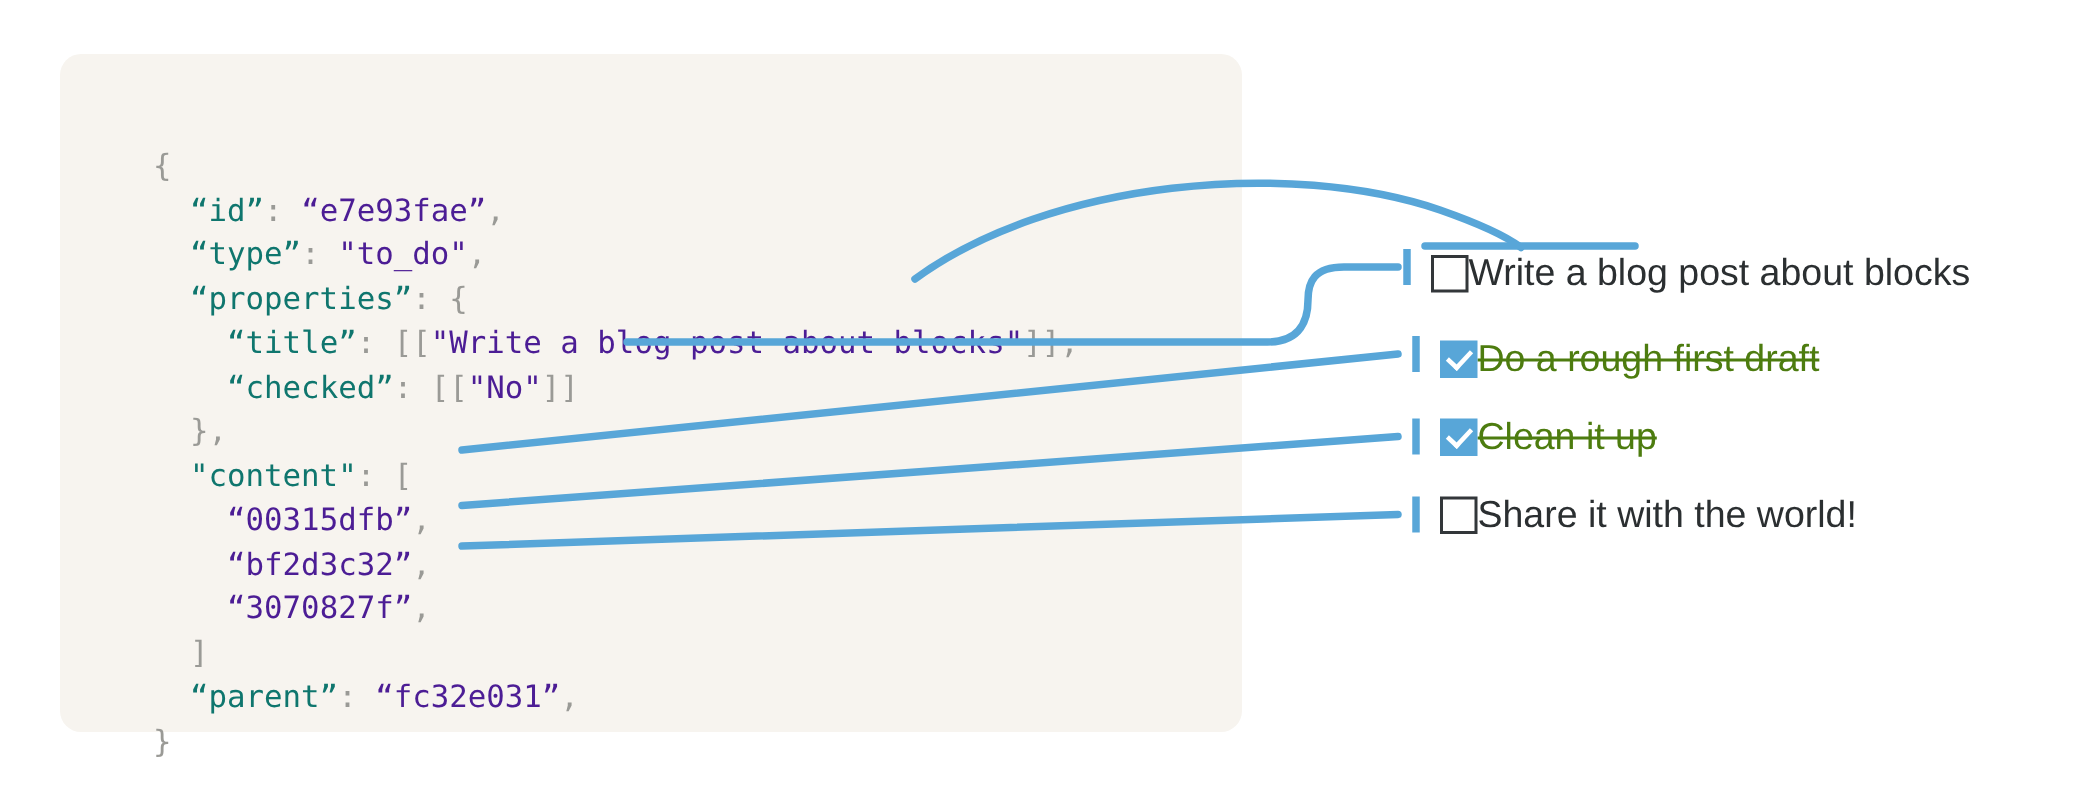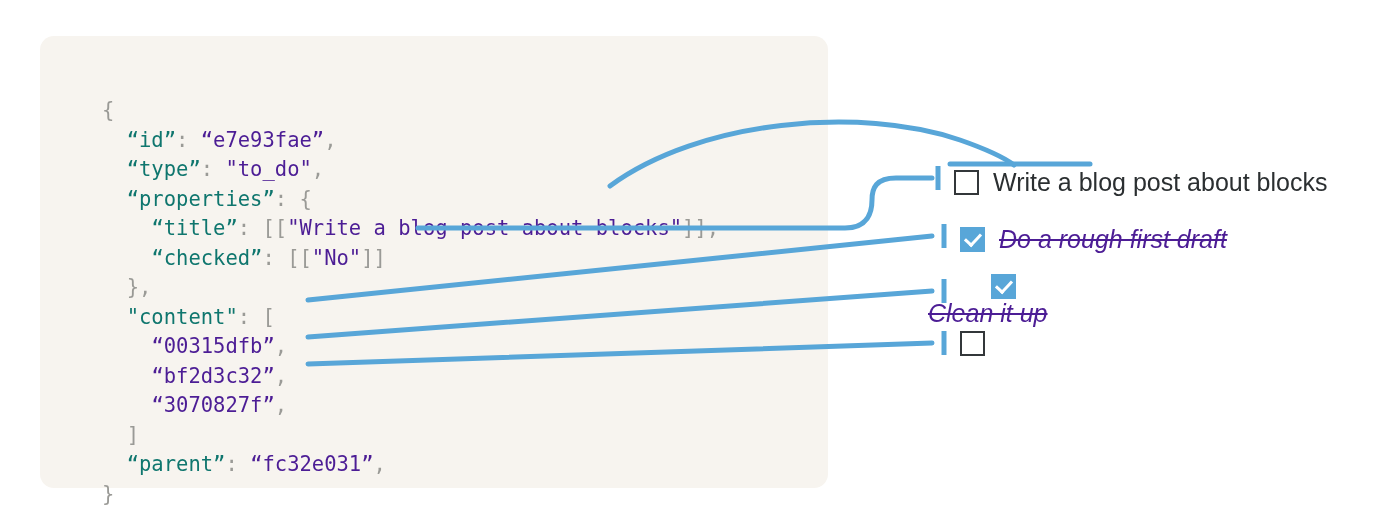--- a/index.html
+++ b/index.html
@@ -85,30 +85,28 @@
     position: absolute;
     left: 8px;
     top: 3px;
     width: 7px;
     height: 13px;
     border: solid #ffffff;
     border-width: 0 3px 3px 0;
     transform: rotate(43deg);
   }
   .todo-label {
-    margin-left: 14px;
     font-size: 25px;
     color: #2b2f31;
     white-space: nowrap;
   }
   .todo-label.done {
-    color: #4c1d95;
+    color: #4d7c0f;
     text-decoration: line-through;
     text-decoration-thickness: 1.6px;
-    font-style: italic;
   }
 </style>
 </head>
 <body>
 
 <div id="stage">
 
   <div id="json-panel">
     <div id="code-block"><span class="ln"><span class="p">{</span></span><span class="ln"><span class="p">  </span><span class="k">“id”</span><span class="p">: </span><span class="s">“e7e93fae”</span><span class="p">,</span></span><span class="ln"><span class="p">  </span><span class="k">“type”</span><span class="p">: </span><span class="s">"to_do"</span><span class="p">,</span></span><span class="ln"><span class="p">  </span><span class="k">“properties”</span><span class="p">: {</span></span><span class="ln"><span class="p">    </span><span class="k">“title”</span><span class="p">: [[</span><span class="s">"Write a blog post about blocks"</span><span class="p">]],</span></span><span class="ln"><span class="p">    </span><span class="k">“checked”</span><span class="p">: [[</span><span class="s">"No"</span><span class="p">]]</span></span><span class="ln"><span class="p">  },</span></span><span class="ln"><span class="p">  </span><span class="k">"content"</span><span class="p">: [</span></span><span class="ln"><span class="p">    </span><span class="s">“00315dfb”</span><span class="p">,</span></span><span class="ln"><span class="p">    </span><span class="s">“bf2d3c32”</span><span class="p">,</span></span><span class="ln"><span class="p">    </span><span class="s">“3070827f”</span><span class="p">,</span></span><span class="ln"><span class="p">  ]</span></span><span class="ln"><span class="p">  </span><span class="k">“parent”</span><span class="p">: </span><span class="s">“fc32e031”</span><span class="p">,</span></span><span class="ln"><span class="p">}</span></span></div>
   </div>
@@ -137,22 +135,23 @@
 
   <div id="todo-list">
       <div class="todo-row" style="top: 5px; left: 0px;">
         <div class="box unchecked"></div>
         <div class="todo-label">Write a blog post about blocks</div>
       </div>
       <div class="todo-row" style="top: 62px; left: 6px;">
         <div class="box checked"></div>
         <div class="todo-label done">Do a rough first draft</div>
       </div>
-      <div class="todo-row" style="top: 114px; left: 6px; flex-direction: column;">
+      <div class="todo-row" style="top: 114px; left: 6px;">
         <div class="box checked"></div>
         <div class="todo-label done">Clean it up</div>
       </div>
       <div class="todo-row" style="top: 166px; left: 6px;">
         <div class="box unchecked"></div>
+        <div class="todo-label">Share it with the world!</div>
       </div>
     </div>
 
 </div>
 
 </body></html>

